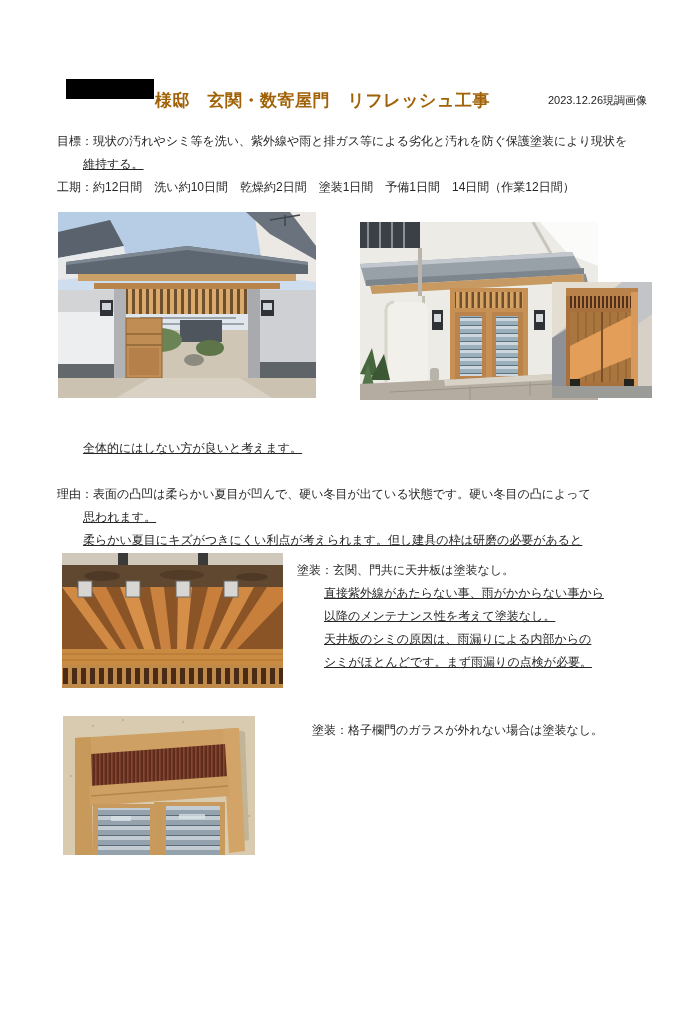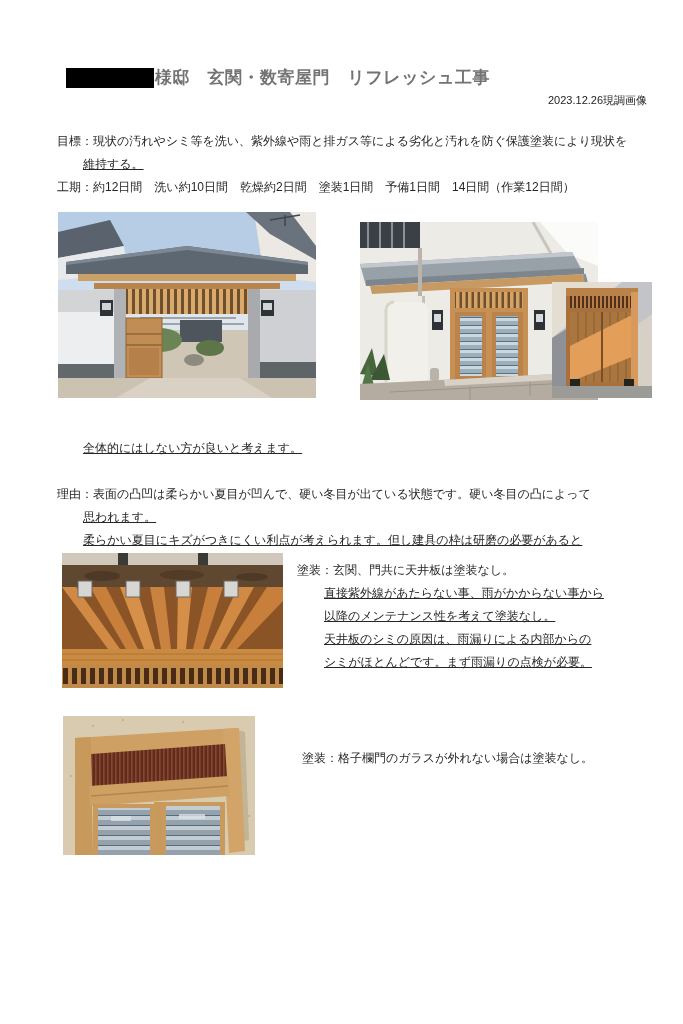--- a/index.html
+++ b/index.html
@@ -4,21 +4,21 @@
 <style>
   html,body{margin:0;padding:0;background:#ffffff;}
   .page{
     position:relative;width:683px;height:1024px;background:#ffffff;
     font-family:"Liberation Sans","DejaVu Sans",sans-serif;
     color:#1f1f1f;overflow:hidden;
   }
   .abs{position:absolute;}
   .title-row{left:66px;top:66px;display:flex;align-items:center;}
   .redact{display:inline-block;width:88px;height:20px;background:#000;margin-right:1px;}
-  .doc-title{font-size:17px;font-weight:600;color:#737373;white-space:nowrap;letter-spacing:0.5px;}
+  .doc-title{font-size:17px;font-weight:600;color:#a16207;white-space:nowrap;letter-spacing:0.5px;margin-top:23px;}
   .date-note{left:548px;top:93px;font-size:11px;color:#222;white-space:nowrap;}
   .para{font-size:12px;line-height:23px;color:#262626;}
   .para .line{white-space:nowrap;height:23px;}
   .para .cont{padding-left:26px;text-decoration:underline;}
   .photo{display:block;}
   svg{display:block;}
 </style>
 </head>
 <body>
 
@@ -271,17 +271,17 @@
       <rect x="30" y="88" width="62" height="51" fill="#c99a5e"></rect>
       <rect x="35" y="92" width="52" height="47" fill="url(#p5glass)"></rect>
       <rect x="98" y="86" width="64" height="53" fill="#c99a5e"></rect>
       <rect x="103" y="90" width="54" height="49" fill="url(#p5glass)"></rect>
       <rect x="91" y="86" width="8" height="53" fill="#c79a5c"></rect>
       <rect x="48" y="100" width="20" height="5" fill="#d9e2e6" opacity="0.8"></rect>
       <rect x="116" y="98" width="26" height="5" fill="#d9e2e6" opacity="0.8"></rect>
     </svg>
   </div>
 
-  <div class="abs para" style="left:302px;top:719px;margin-top:28px;">
+  <div class="abs para" style="left:312px;top:719px;">
     <div class="line"><span>塗装：</span><span>格子欄門のガラスが外れない場合は塗装なし。</span></div>
   </div>
 
 </div>
 
 </body></html>

